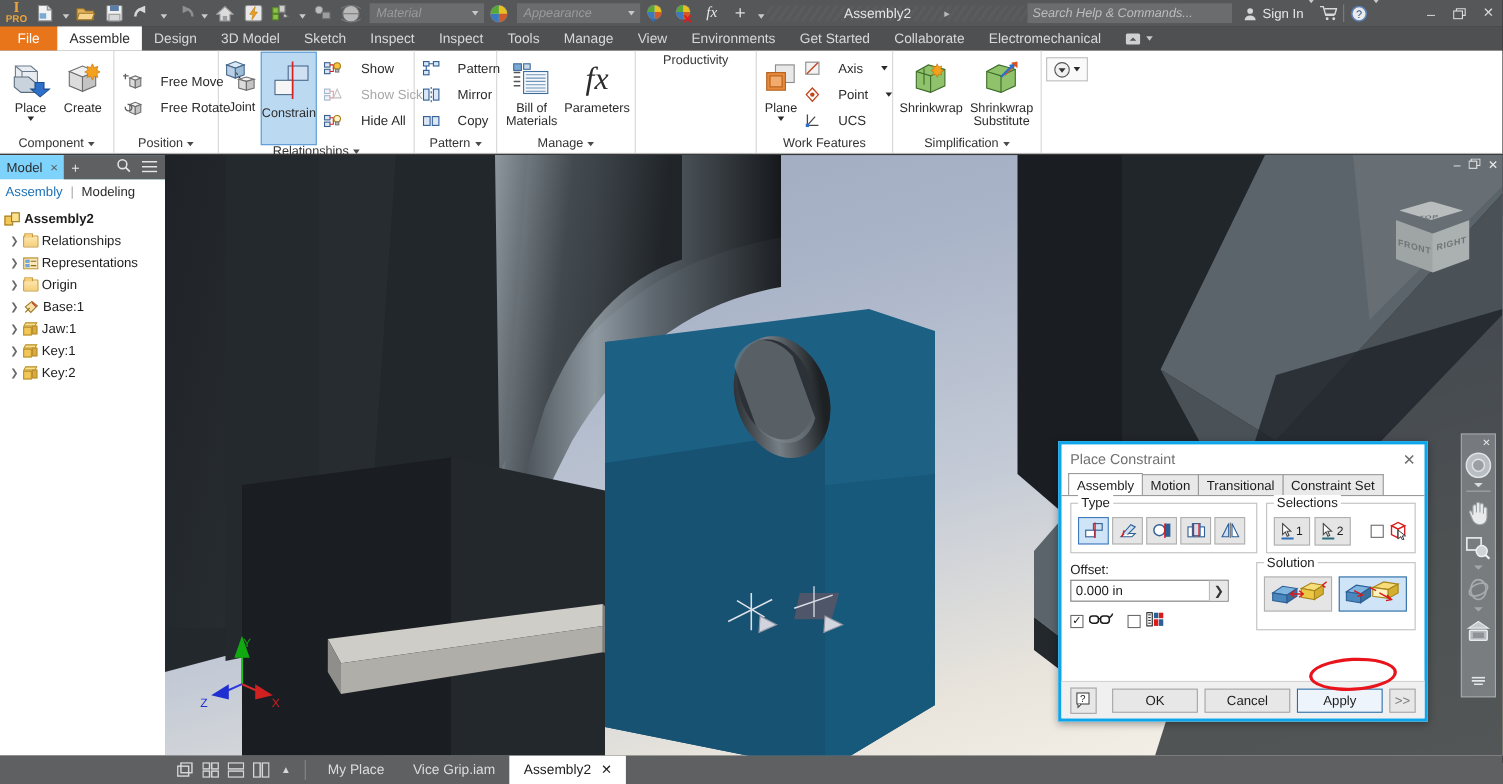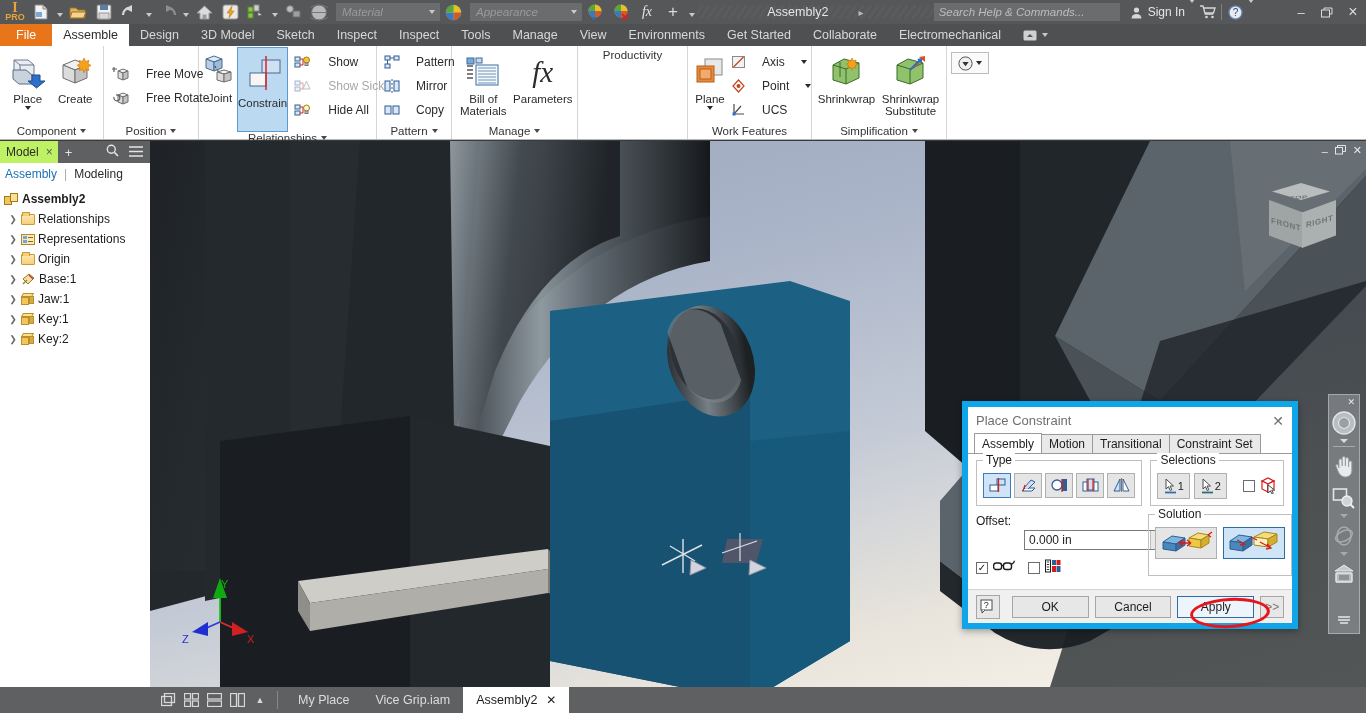--- a/index.html
+++ b/index.html
@@ -90,21 +90,21 @@
     font-size:12px; color:#2b2b2b; cursor:default; white-space:nowrap;
   }
   .smallbtn.dis{ color:#a8a8a8; }
   .constrain-sel{ background:#bcd9f2; border:1px solid #5b9bd5; }
 
   
   .browser{
     position:absolute; left:0; top:141px; width:150px; height:546px;
     background:#ffffff;
   }
-  .brheader{ height:22px; background:#bef264; display:flex; align-items:center; }
+  .brheader{ height:22px; background:#7dd3fc; display:flex; align-items:center; }
   .brtab{
     font-size:12px; color:#2b2b2b; padding:0 5px 0 6px; display:flex; align-items:center; gap:7px;
     height:22px;
   }
   .brtools{ background:#5e6062; flex:1; height:22px; display:flex; align-items:center; gap:10px; padding-left:7px;}
   .brtools span{ color:#e4e4e4; font-size:13px; }
   .subtabs{ height:22px; display:flex; align-items:center; font-size:12px; padding-left:5px; gap:7px;}
   .subtabs .st{ color:#1a6fb5; }
   .subtabs .sep{ color:#aaa; }
   .subtabs .st2{ color:#2b2b2b; }
@@ -161,22 +161,22 @@
   .navbar .nclose{ align-self:flex-end; color:#e9e9e9; font-size:9px; margin-right:4px; line-height:8px;}
   .nitem{ width:28px; height:30px; display:flex; align-items:center; justify-content:center; margin-top:2px;}
   .ndiv{ width:22px; height:1px; background:rgba(255,255,255,.35); margin:2px 0;}
   .ncaret{ width:0;height:0;border-left:4px solid transparent;border-right:4px solid transparent;border-top:4px solid #dcdcdc; margin:1px 0;}
 
   
   .triad{ position:absolute; left:30px; bottom:35px; width:80px; height:80px; z-index:20;}
 
   
   .dialog{
-    position:absolute; left:962px; top:401px; width:336px; height:228px;
-    background:#ffffff; border:6px solid #0ea5e9; z-index:100;
+    position:absolute; left:962px; top:401px; width:336px; height:255px;
+    background:#ffffff; border:3px solid #0ea5e9; z-index:100;
     box-shadow:0 2px 7px rgba(0,0,0,.35);
     font-size:12px; color:#1c1c1c;
   }
   .dlg-title{ height:27px; display:flex; align-items:center; padding:0 8px; }
   .dlg-title .t{ color:#6f6f6f; font-size:13px; flex:1; }
   .dlg-title .x{ color:#6f6f6f; font-size:14px; cursor:default;}
   .dlg-tabs{ display:flex; align-items:flex-end; height:20px; padding-left:6px; border-bottom:1px solid #9a9a9a;}
   .dtab{
     height:19px; padding:0 7px; display:flex; align-items:center; font-size:12px;
     border:1px solid #9a9a9a; border-bottom:none; background:#e9e9e9; margin-right:-1px; color:#1c1c1c;
@@ -192,21 +192,21 @@
     display:flex; align-items:center; justify-content:center; margin-right:3px; cursor:default;
   }
   .iconbtn.sel{ background:#cfe4f7; border:1px solid #3d7bbd; }
   .selbtn{
     width:33px;height:26px;border:1px solid #b0b0b0;background:#e5e5e5;
     display:flex;align-items:center;justify-content:center;gap:1px;margin-right:4px;
   }
   .offsetlbl{ font-size:12px; }
   .offsetinput{
     width:144px;height:20px;border:1px solid #7a7a7a;background:#fff;
-    display:flex;align-items:center; margin-top:2px;margin-left:48px;
+    display:flex;align-items:center; margin-top:2px;
   }
   .offsetinput .val{ flex:1; padding-left:4px; font-size:12px;}
   .offsetinput .arw{
     width:17px;height:18px;background:#e8e8e8;border-left:1px solid #bdbdbd;
     display:flex;align-items:center;justify-content:center;font-size:11px;color:#333;
   }
   .chk{ width:12px;height:12px;border:1px solid #6c6c6c;background:#fff;display:flex;align-items:center;justify-content:center;}
   .chk .mk{ font-size:10px; line-height:10px; color:#111; }
   .solbox{ width:148px; }
   .solbtn{ width:62px;height:32px;border:1px solid #b0b0b0;background:#e5e5e5;display:flex;align-items:center;justify-content:center;}

